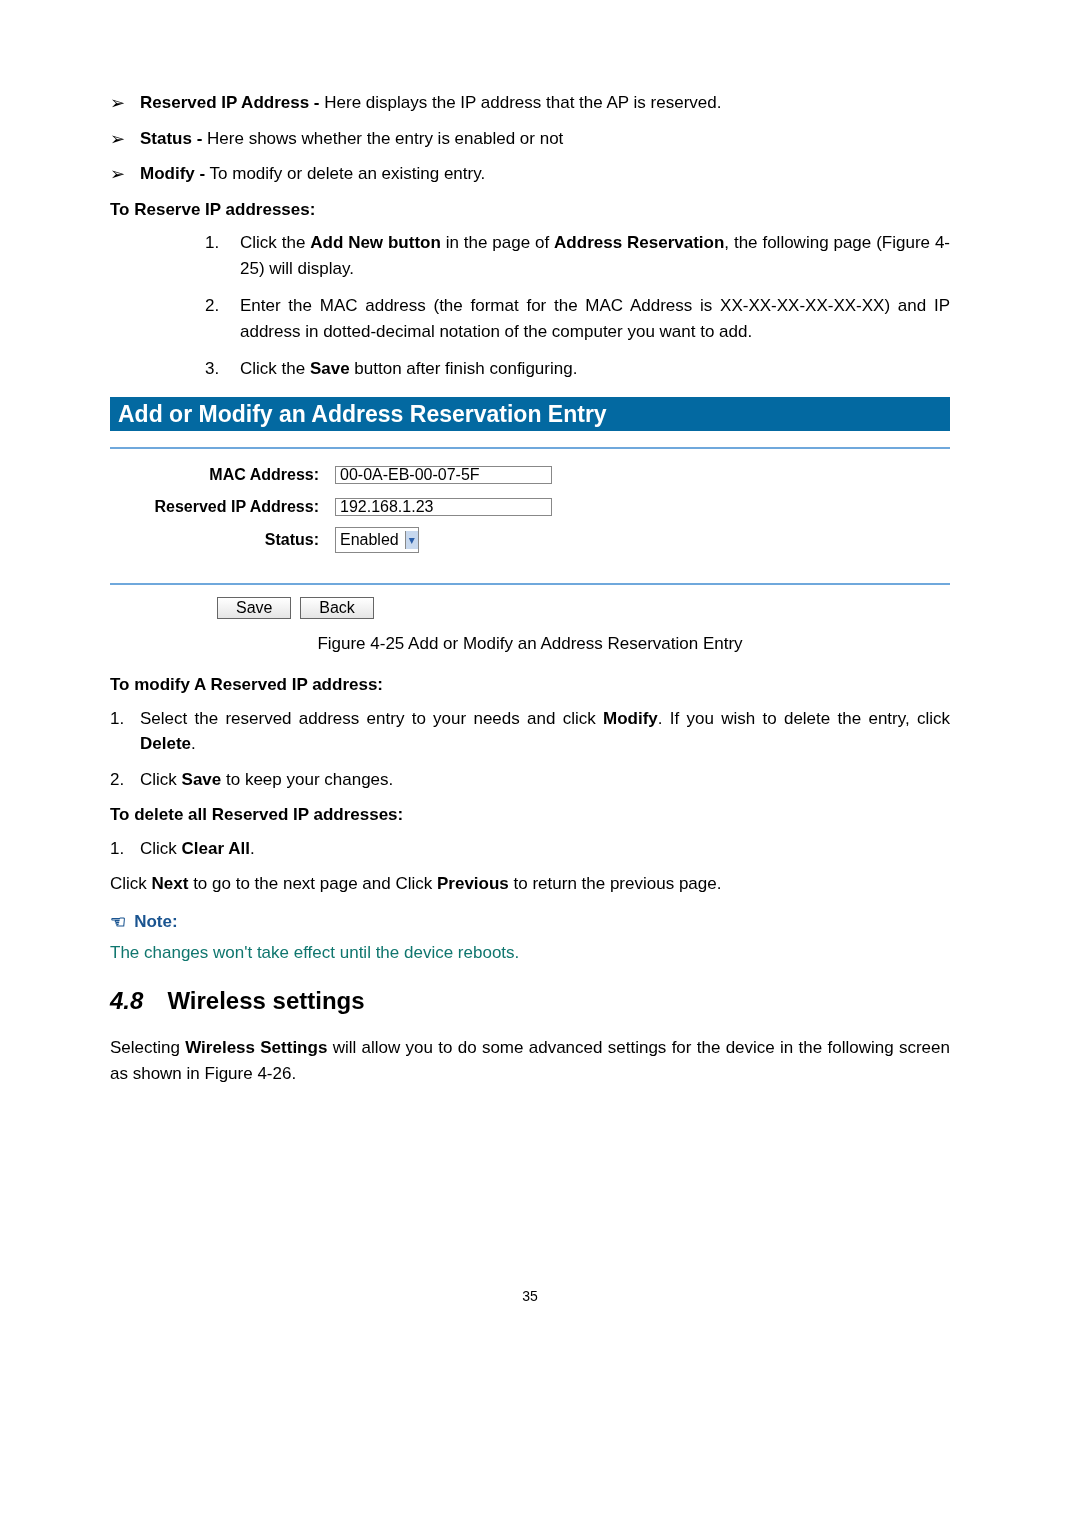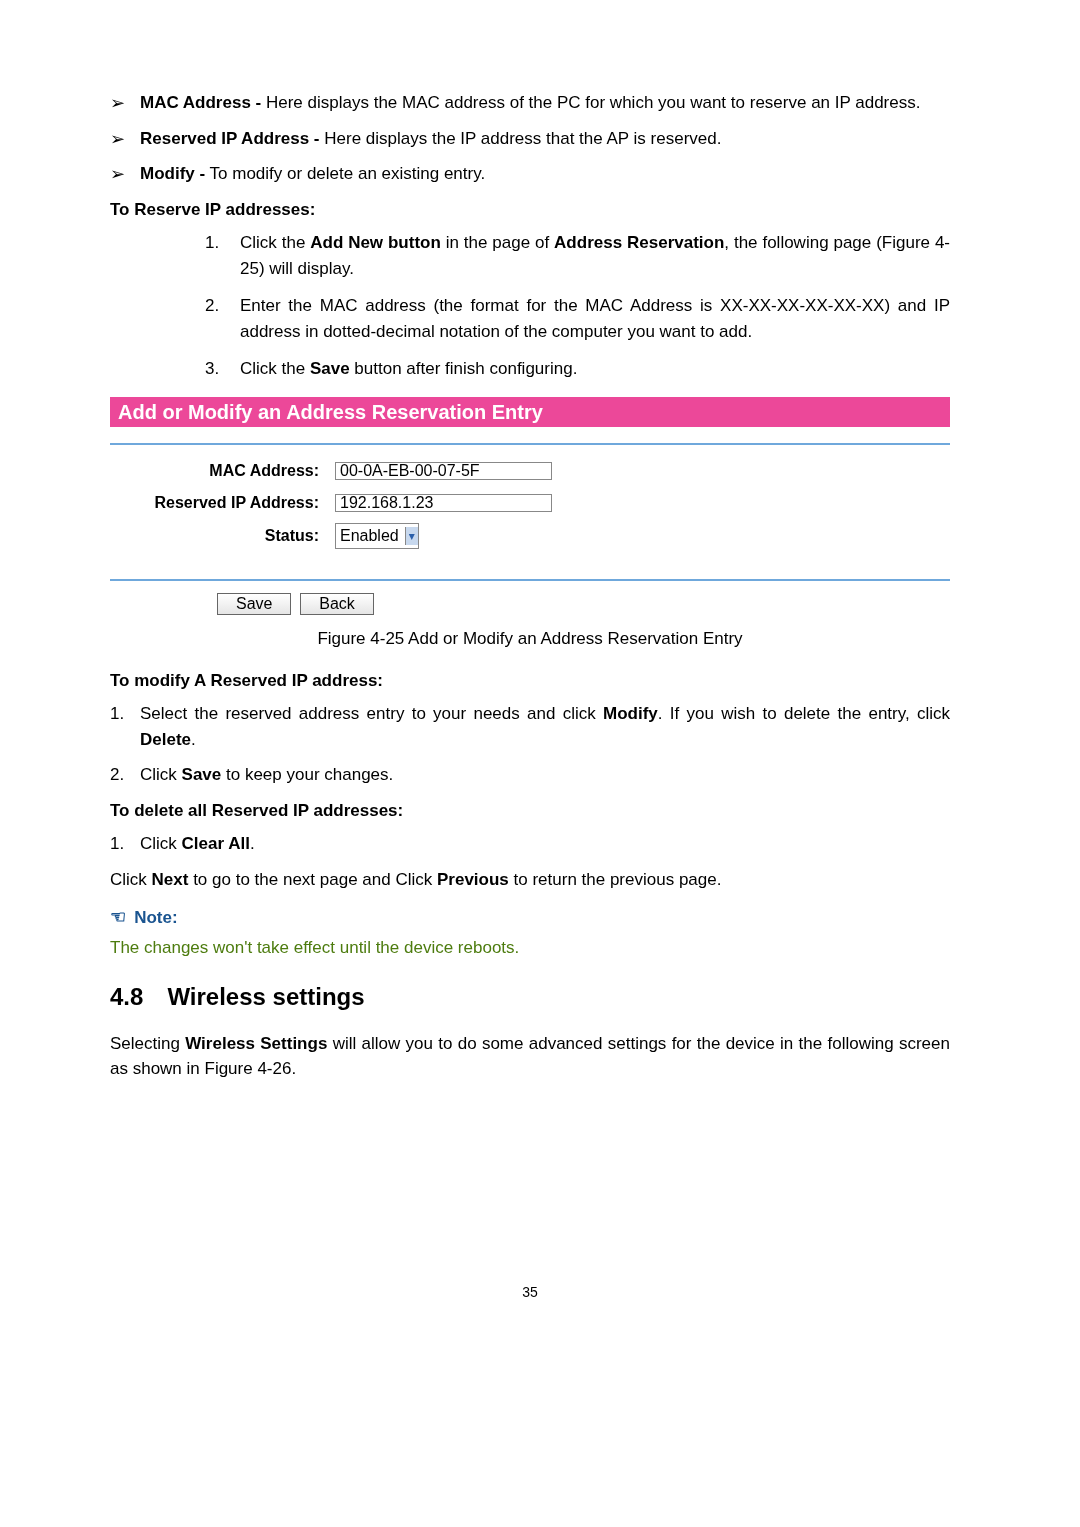--- a/index.html
+++ b/index.html
@@ -32,25 +32,25 @@
     }
     .ordered-list-left { padding-left: 30px; list-style: none; counter-reset: item; }
     .ordered-list-left li { position: relative; margin-bottom: 10px; text-align: justify; counter-increment: item; }
     .ordered-list-left li::before {
       content: counter(item) ".";
       position: absolute;
       left: -30px;
     }
     .figure-container { margin: 15px 0 8px 0; }
     .green-bar {
-      background: #ec4899;
+      background: #0369a1;
       color: #fff;
       font-weight: bold;
       padding: 0 8px;
-      font-size: 20px;
+      font-size: 23px;
     }
     .form-area {
       border-top: 2px solid #6fa8dc;
       border-bottom: 2px solid #6fa8dc;
       margin-top: 16px;
       padding: 14px 0 22px 0;
     }
     .form-row { display: flex; align-items: center; margin-bottom: 8px; }
     .form-label { width: 225px; text-align: right; font-weight: bold; padding-right: 16px; font-size: 16px; }
     .form-input { border: 1px solid #888; padding: 1px 4px; font-size: 16px; min-width: 150px; font-family: Arial, sans-serif; height: 18px; }
@@ -63,35 +63,35 @@
       border: 1px solid #666;
       background: linear-gradient(#fff, #e5e5e5);
       padding: 1px 18px;
       font-size: 16px;
       margin-right: 4px;
       font-family: Arial, sans-serif;
     }
     .figure-caption { text-align: center; margin: 10px 0 16px 0; }
     .note-line { color: #1a5490; font-weight: bold; margin: 12px 0 4px 0; display: flex; align-items: center; }
     .note-line .hand { font-size: 18px; margin-right: 8px; }
-    .note-text { color: #4d7c0f; margin-bottom: 18px; }
+    .note-text { color: #0f766e; margin-bottom: 18px; }
     .h2 { font-size: 24px; font-weight: bold; margin: 18px 0 16px 0; }
-    .h2-num { display: inline-block; margin-right: 24px; }
+    .h2-num { display: inline-block; margin-right: 24px; font-style: italic; }
     .para { text-align: justify; margin-bottom: 10px; }
     .page-num { text-align: center; margin-top: 200px; font-size: 14px; }
   </style>
 </head>
 <body>
 
 <ul class="bullet-list">
   <li>
-    <span class="bold">MAC Address -</span><span> Here displays the MAC address of the PC for which you want to reserve an IP address.</span>
+    <span class="bold">Reserved IP Address -</span><span> Here displays the IP address that the AP is reserved.</span>
   </li>
   <li>
-    <span class="bold">Reserved IP Address -</span><span> Here displays the IP address that the AP is reserved.</span>
+    <span class="bold">Status -</span><span> Here shows whether the entry is enabled or not</span>
   </li>
   <li>
     <span class="bold">Modify -</span><span> To modify or delete an existing entry.</span>
   </li>
 </ul>
 
 <div class="section-heading">To Reserve IP addresses:</div>
 
 <ol class="ordered-list">
   <li>

